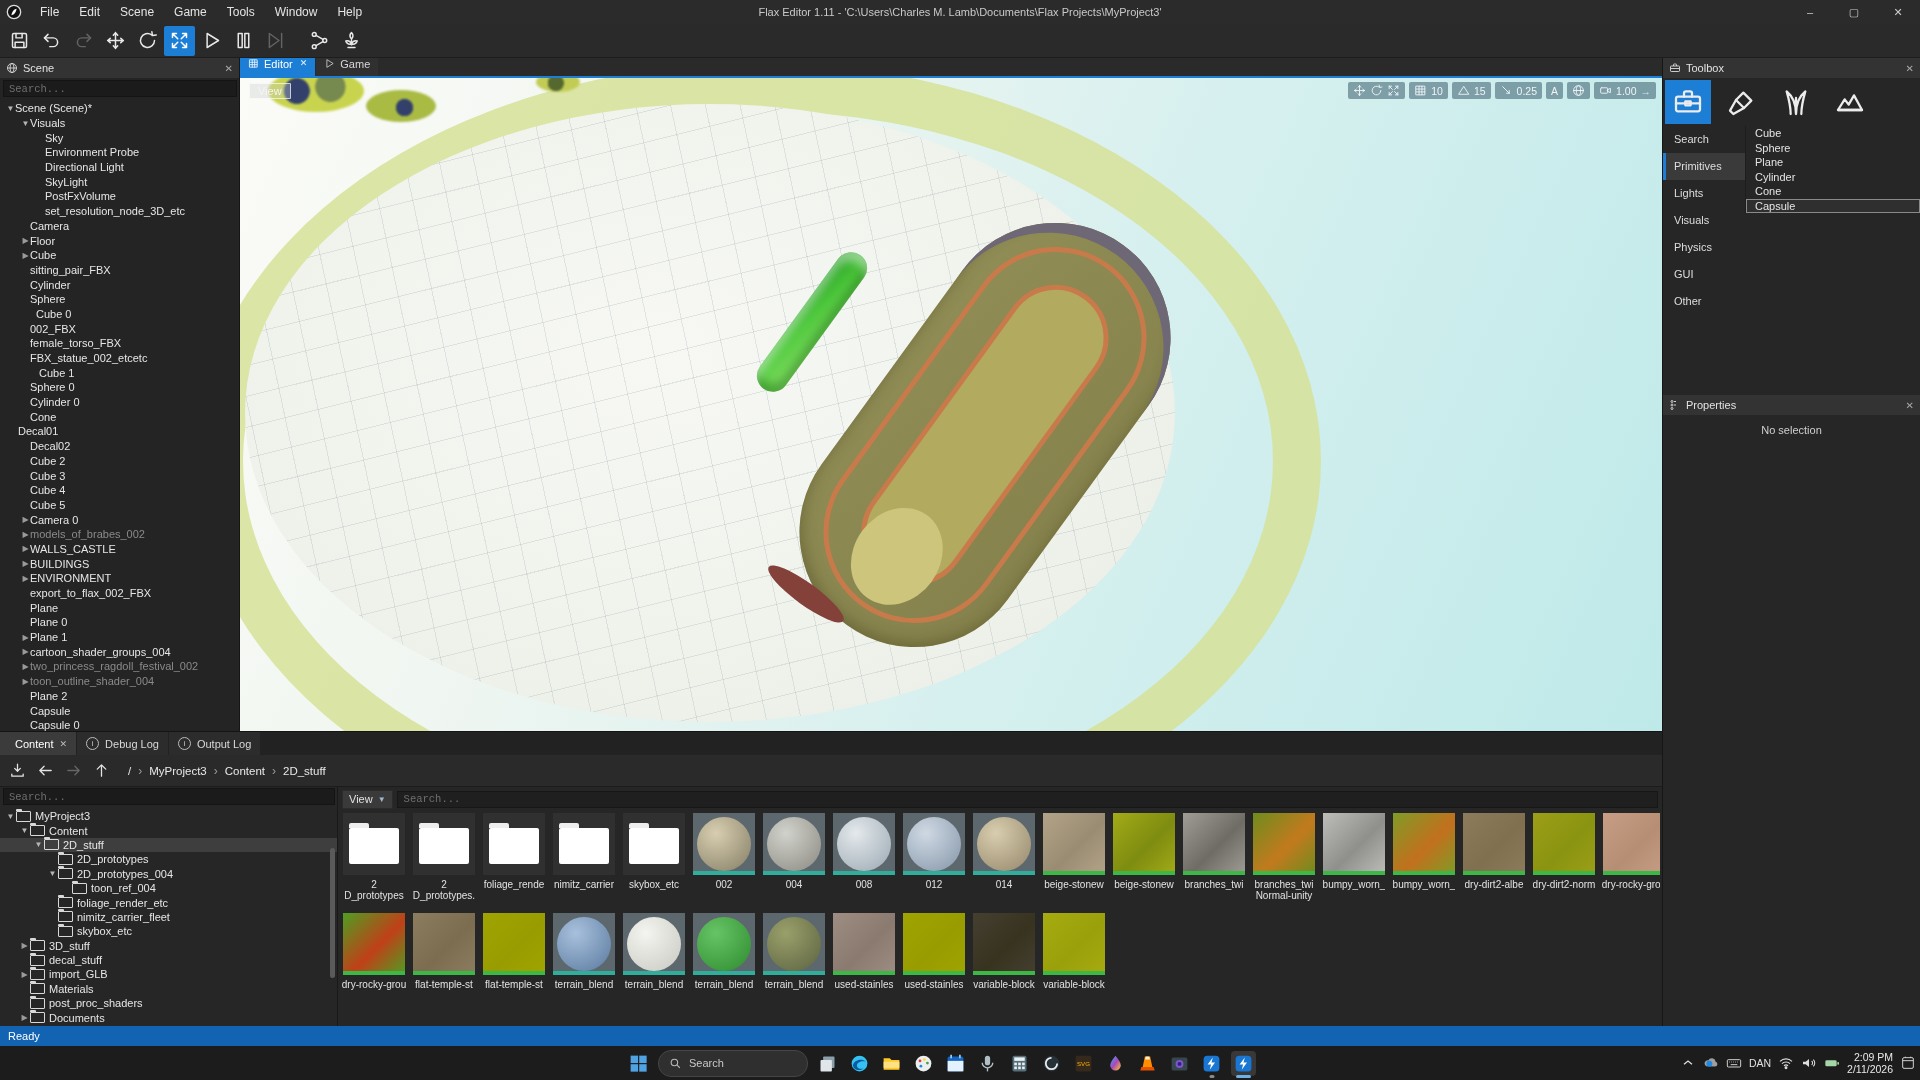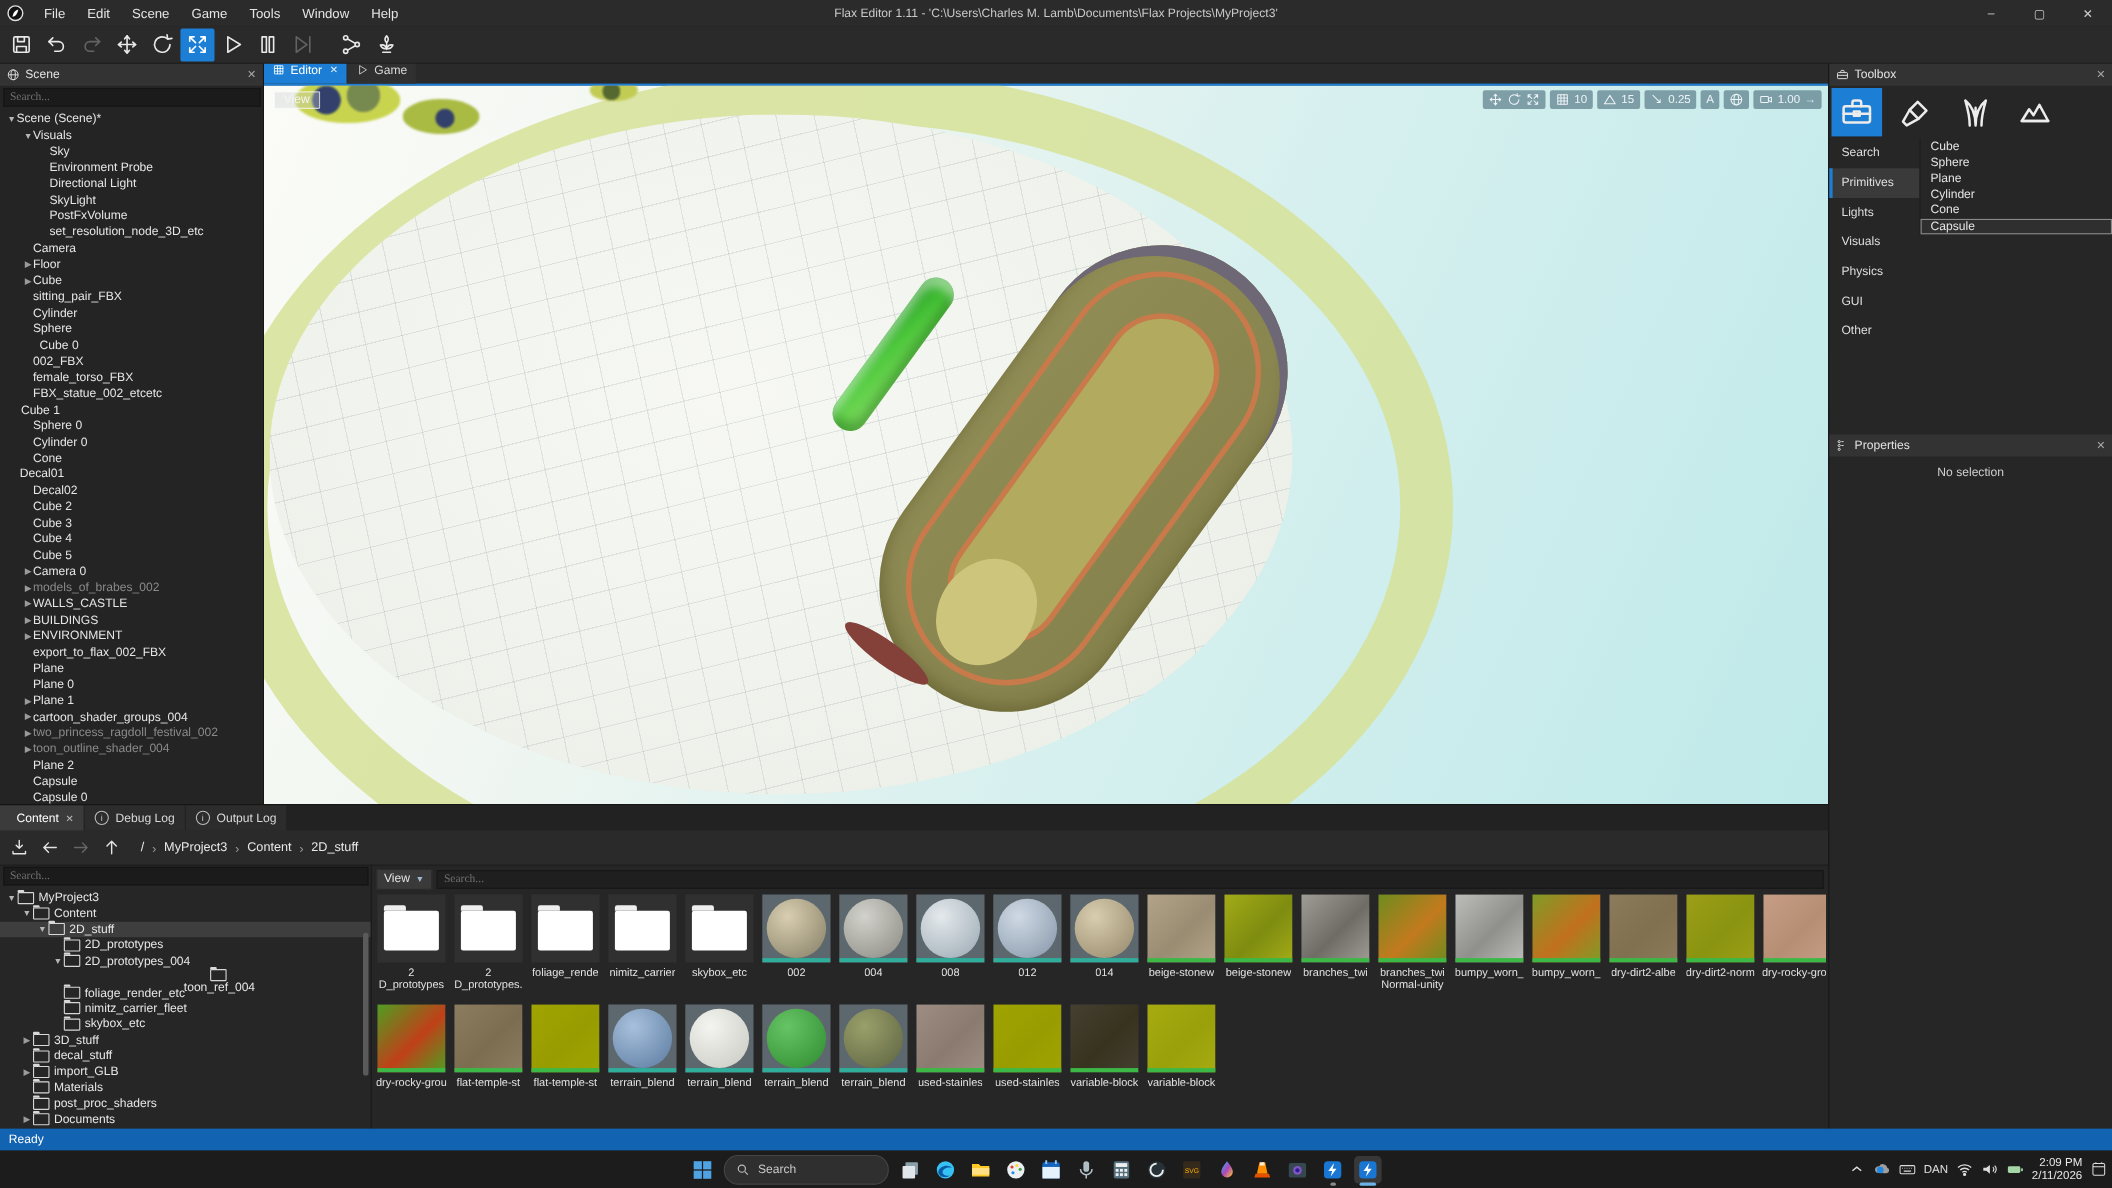--- a/index.html
+++ b/index.html
@@ -1,20 +1,20 @@
 <!DOCTYPE html>
 <html><head>
 <meta charset="utf-8">
 <style>
   html,body{margin:0;padding:0}
   body{width:1920px;height:1080px;overflow:hidden;position:relative;background:#202020;
        font-family:"Liberation Sans",sans-serif;color:#ddd;font-size:11px;}
   .abs{position:absolute}
   svg{display:block}
-  input{font-family:Liberation Serif, serif;outline:none}
+  input{font-family:Liberation Mono, monospace;outline:none}
 
   
   #titlebar{left:0;top:0;width:1920px;height:24px;background:#2b2b2b;display:flex;align-items:center;padding-left:6px;box-sizing:border-box}
   #logo{width:16px;height:16px;margin-right:8px}
   .menu{font-size:12px;color:#e4e4e4;padding:0 10px;line-height:24px;cursor:default}
   #title-text{position:absolute;left:50%;transform:translateX(-50%);font-size:11px;color:#c9c9c9;white-space:nowrap}
   #winbtns{position:absolute;right:0;top:0;display:flex;height:24px}
   .wb{width:44px;height:24px;display:flex;align-items:center;justify-content:center;color:#ccc;font-size:11px}
 
   
@@ -304,21 +304,21 @@
         <span>002_FBX</span>
       </div>
       <div class="trow" style="padding-left: 21px;">
         <span class="arr"></span>
         <span>female_torso_FBX</span>
       </div>
       <div class="trow" style="padding-left: 21px;">
         <span class="arr"></span>
         <span>FBX_statue_002_etcetc</span>
       </div>
-      <div class="trow" style="padding-left: 10px;">
+      <div class="trow" style="padding-left: 30px;">
         <span class="arr"></span>
         <span>Cube 1</span>
       </div>
       <div class="trow" style="padding-left: 21px;">
         <span class="arr"></span>
         <span>Sphere 0</span>
       </div>
       <div class="trow" style="padding-left: 21px;">
         <span class="arr"></span>
         <span>Cylinder 0</span>
@@ -661,21 +661,21 @@
         <div class="crow" style="padding-left: 48px;">
           <span class="arr"></span>
           <span class="fico"></span>
           <span>2D_prototypes</span>
         </div>
         <div class="crow" style="padding-left: 48px;">
           <span class="arr">▼</span>
           <span class="fico"></span>
           <span>2D_prototypes_004</span>
         </div>
-        <div class="crow" style="padding-left: 62px; flex-direction: column;">
+        <div class="crow" style="padding-left: 62px;">
           <span class="arr"></span>
           <span class="fico"></span>
           <span>toon_ref_004</span>
         </div>
         <div class="crow" style="padding-left: 48px;">
           <span class="arr"></span>
           <span class="fico"></span>
           <span>foliage_render_etc</span>
         </div>
         <div class="crow" style="padding-left: 48px;">

